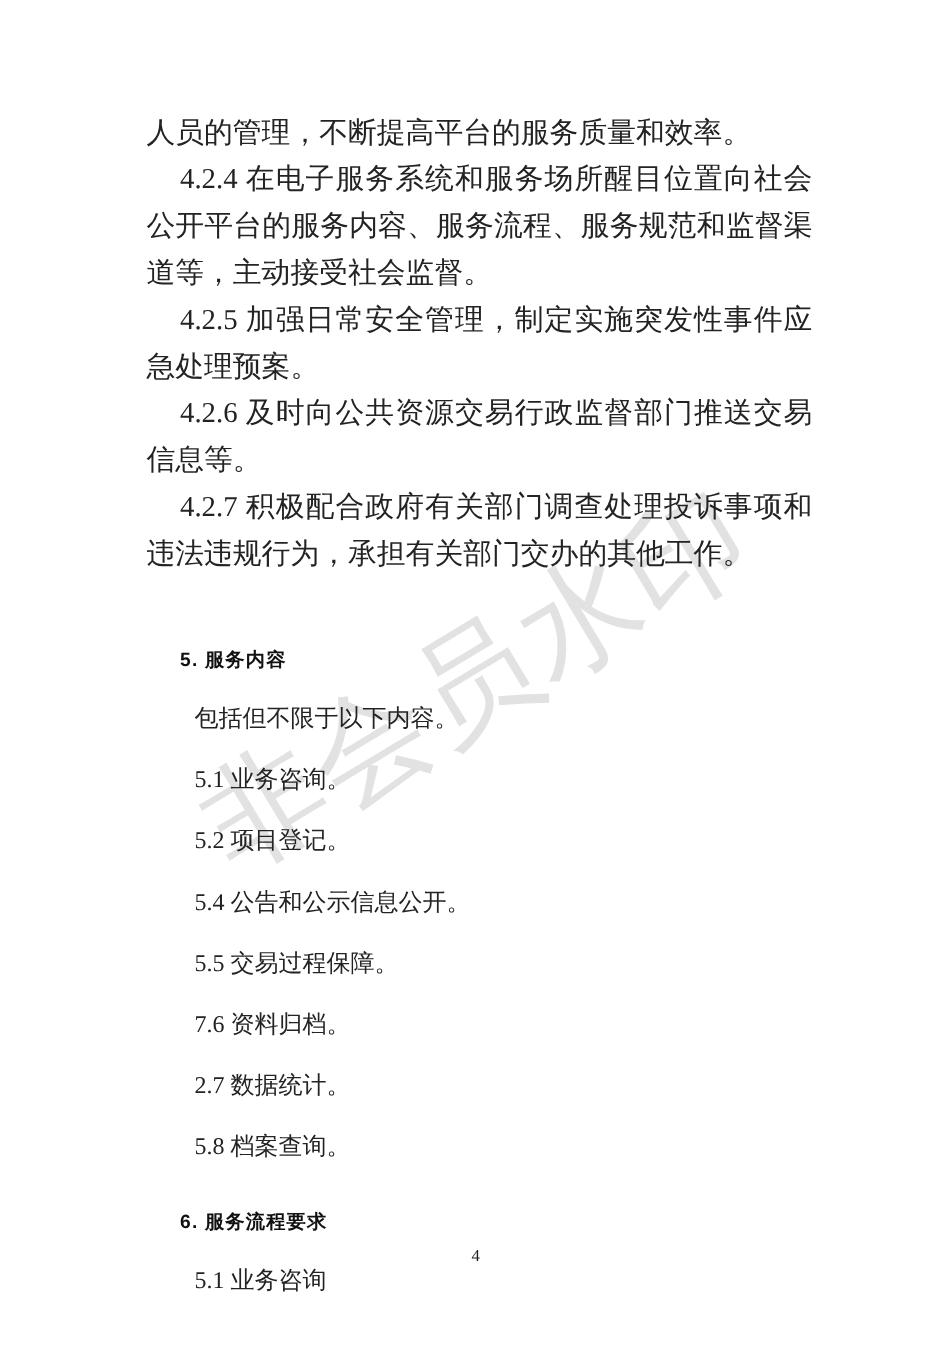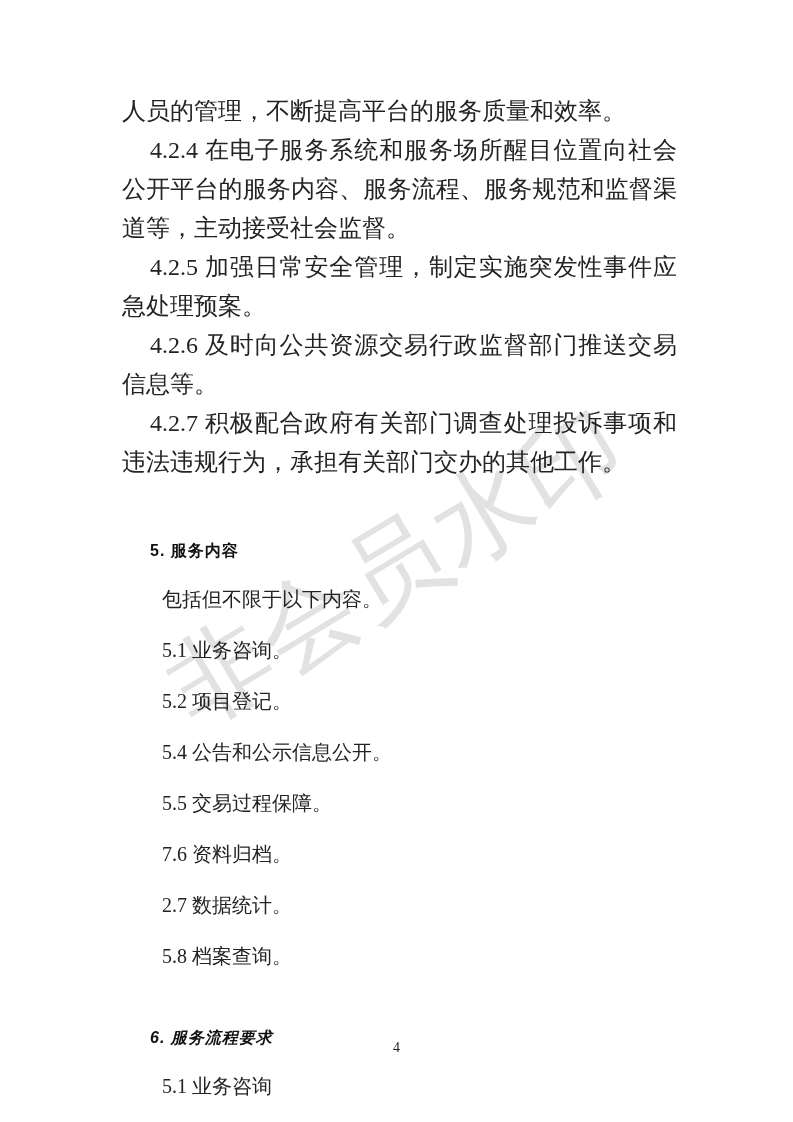--- a/index.html
+++ b/index.html
@@ -43,21 +43,21 @@
   .sec-heading {
     margin: 52px 0 0 0;
     padding-left: 28px;
     font-family: "Liberation Sans", "DejaVu Sans", sans-serif;
     font-weight: 700;
     font-size: 16px;
     line-height: 34px;
     color: #111111;
     letter-spacing: 1px;
   }
-  .sec-heading.sec6 { margin-top: 45px; font-style: italic; }
+  .sec-heading.sec6 { margin-top: 26px; }
   .intro, .list-item, .sub-heading {
     margin: 12px;
     padding-left: 28px;
     font-size: 20px;
     line-height: 39px;
   }
   .page-number {
     position: absolute;
     left: 0;
     right: 0;

